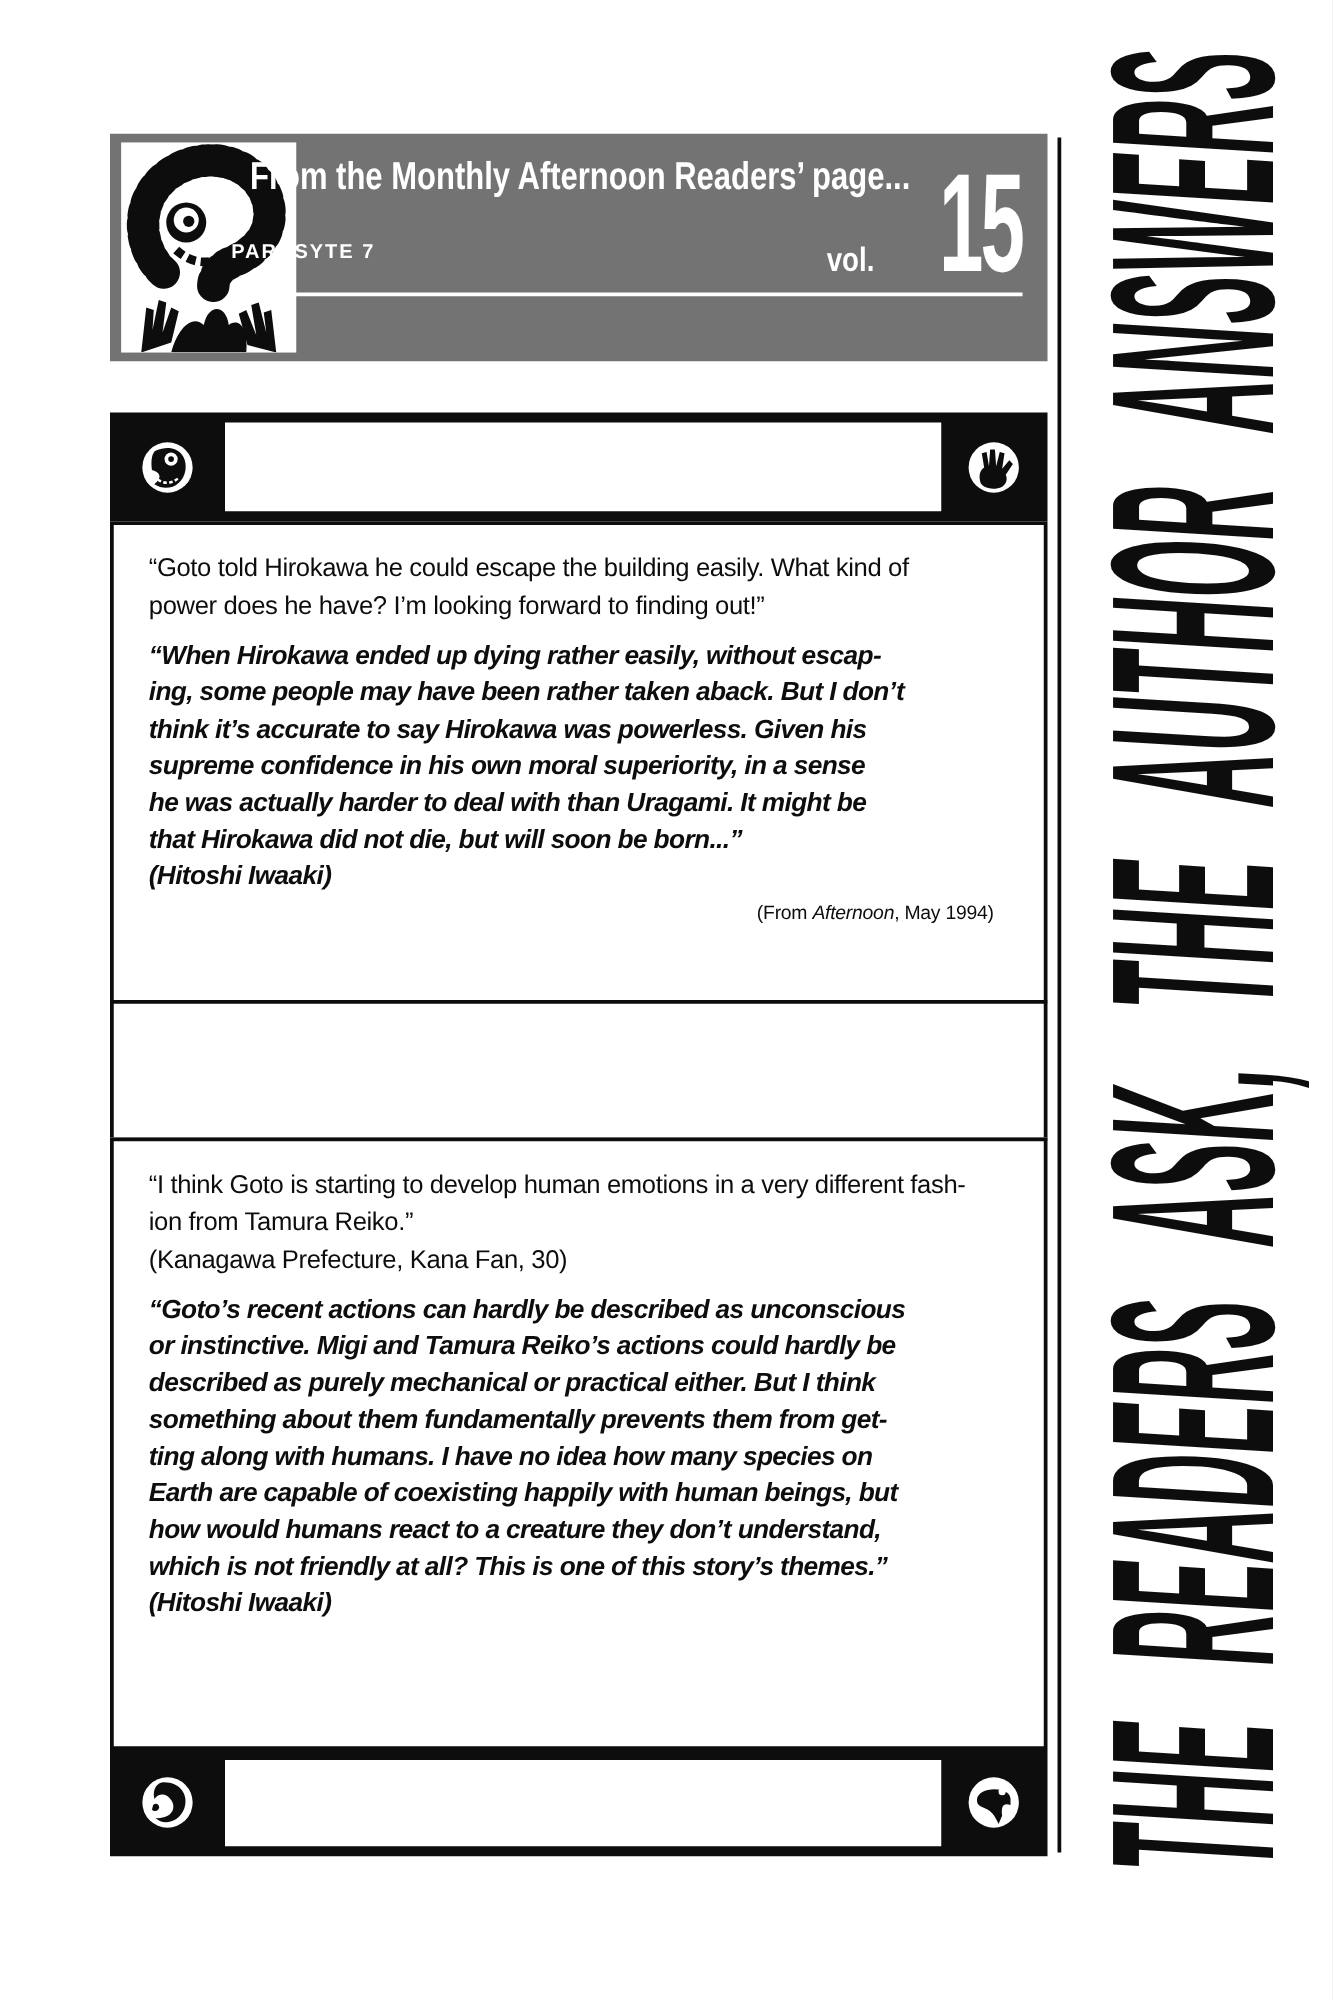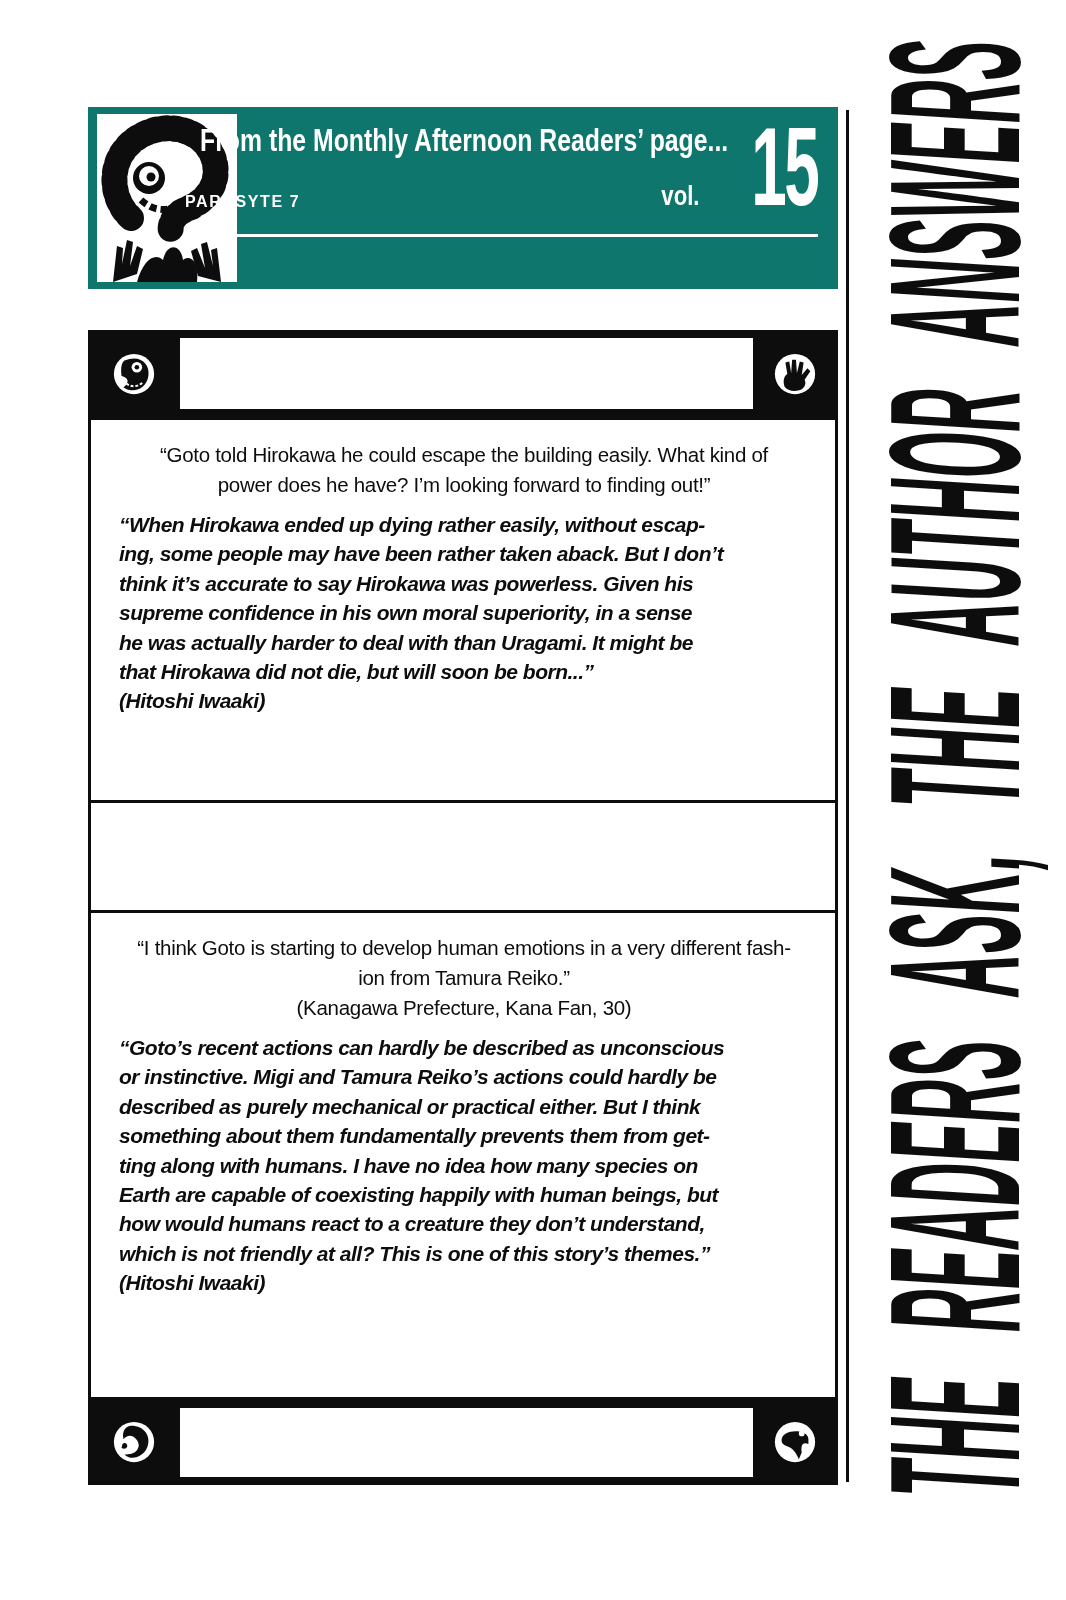--- a/index.html
+++ b/index.html
@@ -2,48 +2,48 @@
 <html><head>
 <meta charset="utf-8">
 <style>
   html,body{margin:0;padding:0;background:#e8e8e8;}
   .page{
     position:relative;width:1066px;height:1600px;background:#ffffff;
     overflow:hidden;margin:0 auto;
     font-family:"Liberation Sans","DejaVu Sans",sans-serif;color:#0d0d0d;
   }
   
-  .header{position:absolute;left:88px;top:107px;width:750px;height:182px;background:#0f766e;}
+  .header{position:absolute;left:88px;top:107px;width:750px;height:182px;background:#737373;}
   .logo-box{position:absolute;left:9px;top:7px;width:140px;height:168px;background:#fff;overflow:hidden;}
   .eyebrow{
     position:absolute;left:112px;top:16px;color:#fff;font-weight:bold;font-size:31px;
     white-space:nowrap;transform:scaleX(.80);transform-origin:0 50%;letter-spacing:0;
   }
   .series{position:absolute;left:97px;top:86px;color:#fff;font-weight:bold;font-size:16px;letter-spacing:1.6px;white-space:nowrap;}
   .header-rule{position:absolute;left:112px;top:127px;width:618px;height:3px;background:#fff;}
-  .vol-group{position:absolute;right:20px;top:12px;display:flex;align-items:baseline;color:#fff;}
+  .vol-group{position:absolute;right:20px;top:24px;display:flex;align-items:baseline;color:#fff;}
   .vol-label{font-weight:bold;font-size:27px;transform:scaleX(.82);transform-origin:100% 100%;margin-right:2px;}
   .vol-number{font-weight:bold;font-size:112px;line-height:96px;transform:scaleX(.57);transform-origin:100% 100%;letter-spacing:-4px;}
   
   .bar{position:absolute;left:88px;width:750px;background:#0d0d0d;}
   .bar-top{top:330px;height:87px;}
   .bar-bottom{top:1400px;height:85px;}
   .bar-label{position:absolute;left:92px;top:8px;width:573px;bottom:8px;background:#fff;}
   .bar-icon{position:absolute;width:46px;height:46px;}
   .bar-icon.l{left:23px;top:21px;}
   .bar-icon.r{left:684px;top:21px;}
   .bar-bottom .bar-icon{top:19px;}
   
   .qa-box{position:absolute;left:88px;width:744px;background:#fff;border:3px solid #0d0d0d;}
   .qa1{top:417px;height:380px;}
   .spacer-box{top:800px;height:107px;}
   .qa2{top:910px;height:484px;}
   .qa-inner{padding:20px 26px 0 28px;}
   .q-text,.q-attr{
-    font-size:20.5px;line-height:30px;letter-spacing:-0.3px;white-space:pre-line;text-align:center;
+    font-size:20.5px;line-height:30px;letter-spacing:-0.3px;white-space:pre-line;
   }
   .a-text,.a-author{
     font-weight:bold;font-style:italic;font-size:21px;line-height:29.4px;
     letter-spacing:-0.5px;white-space:pre-line;margin-top:10px;
   }
   .a-author{margin-top:0;}
   .source-line{
     text-align:right;font-size:15.5px;margin-top:6px;padding-right:14px;letter-spacing:-0.2px;
   }
   .source-line .mag{font-style:italic;}
@@ -110,20 +110,21 @@
     <div class="qa-inner">
       <div class="q-text">“Goto told Hirokawa he could escape the building easily. What kind of
 power does he have? I’m looking forward to finding out!”</div>
       <div class="a-text">“When Hirokawa ended up dying rather easily, without escap-
 ing, some people may have been rather taken aback. But I don’t
 think it’s accurate to say Hirokawa was powerless. Given his
 supreme confidence in his own moral superiority, in a sense
 he was actually harder to deal with than Uragami. It might be
 that Hirokawa did not die, but will soon be born...”</div>
       <div class="a-author">(Hitoshi Iwaaki)</div>
+      <div class="source-line"><span>(From </span><span class="mag">Afternoon</span><span>, May 1994)</span></div>
     </div>
   </div>
 
   <div class="qa-box spacer-box"></div>
 
   <div class="qa-box qa2">
     <div class="qa-inner">
       <div class="q-text">“I think Goto is starting to develop human emotions in a very different fash-
 ion from Tamura Reiko.”</div>
       <div class="q-attr">(Kanagawa Prefecture, Kana Fan, 30)</div>

